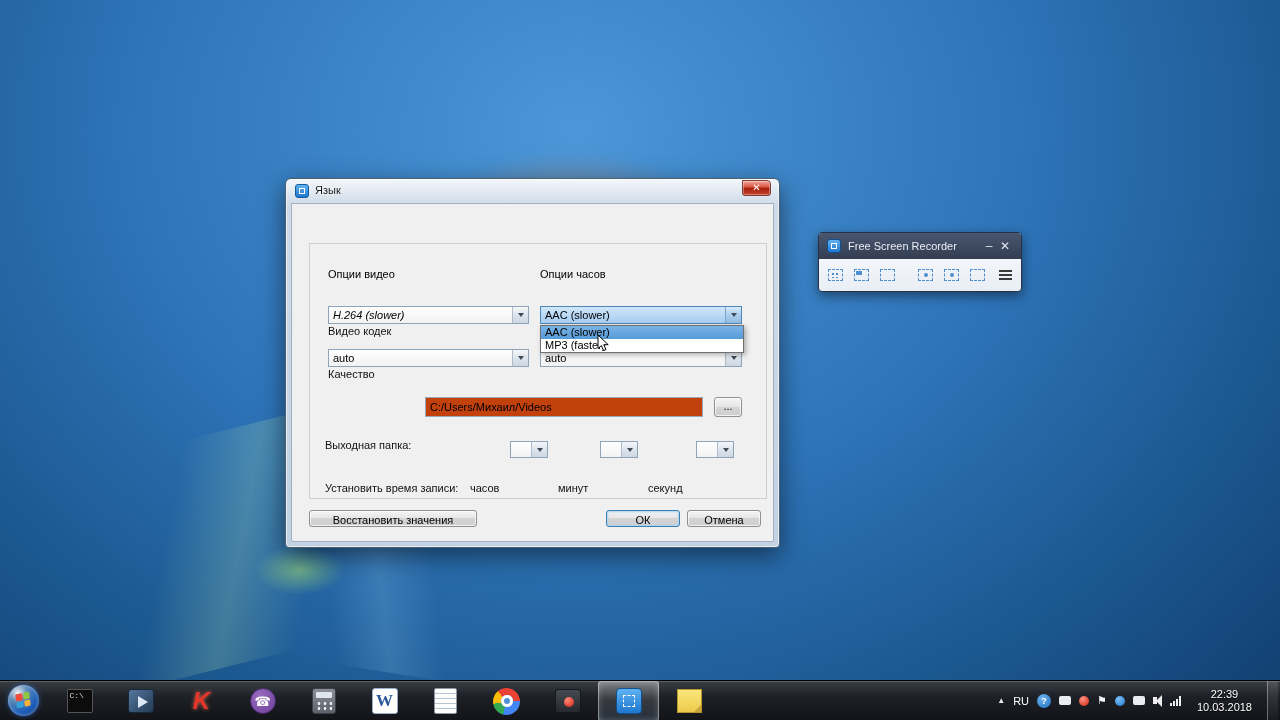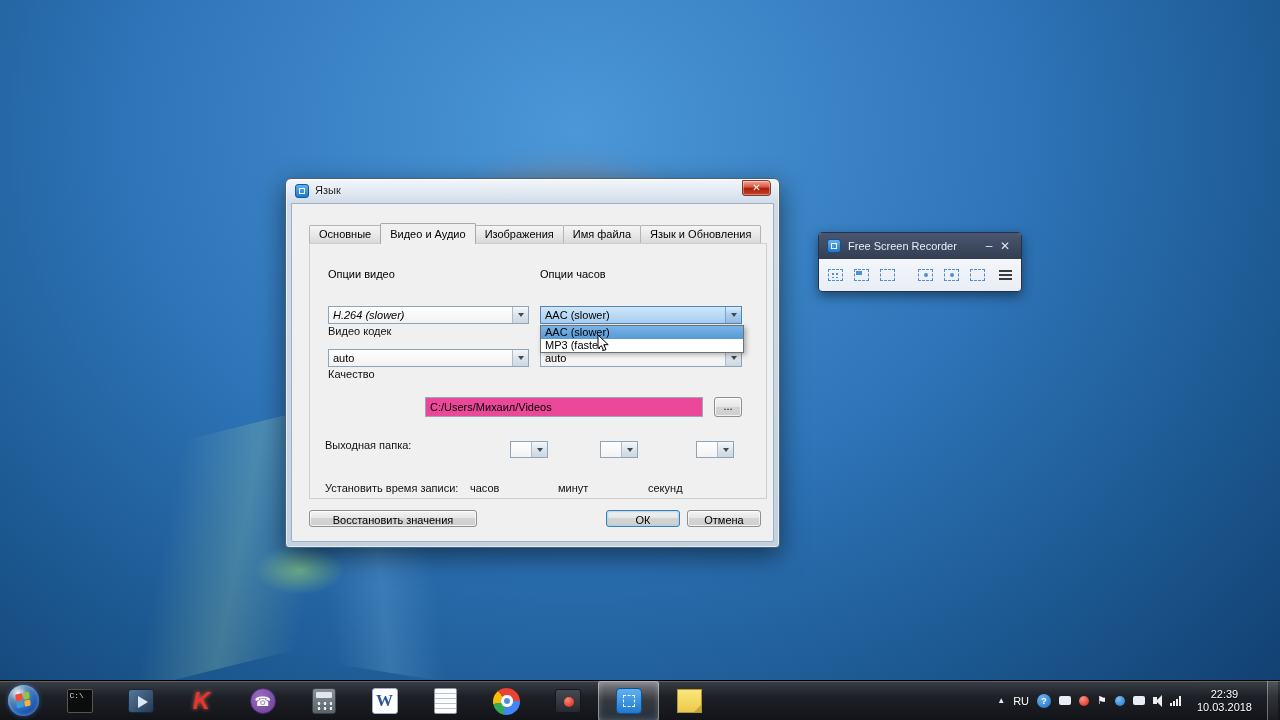--- a/index.html
+++ b/index.html
@@ -63,21 +63,21 @@
     border-top:4px solid #3e4b58; }
   .combo.focused { background: linear-gradient(#cfe6fa,#a6cdf0); border-color:#4f86b8; }
   .combo.focused .combo-btn { background: linear-gradient(#d9ecfb,#aacdec 50%,#93bce2); border-left-color:#7aa6cc; }
   .combo.small { height:17px; width:38px; }
 
   .ddlist { position:absolute; left:230px; top:81px; width:204px; background:#fff;
     border:1px solid #707070; z-index:6; box-shadow:2px 2px 5px rgba(0,0,0,.3); }
   .dditem { height:13px; line-height:13px; padding-left:4px; cursor:pointer; }
   .dditem.selected { background: linear-gradient(#7ab4e8,#569ad6); color:#000; }
 
-  .textbox { position:absolute; height:20px; border:1px solid #9aa8b8; background:#ec4899;
+  .textbox { position:absolute; height:20px; border:1px solid #9aa8b8; background:#c2410c;
     font-family:"Liberation Sans","DejaVu Sans",sans-serif; font-size:11px; padding:0 4px; }
 
   .btn { position:absolute; height:17px; font-size:11px; text-align:center; line-height:19px;
     background: linear-gradient(#f4f4f4,#e5e5e5 50%,#d4d4d4 50%,#cfcfcf);
     border:1px solid #8e8f8f; border-radius:3px; cursor:pointer;
     box-shadow: inset 0 0 0 1px rgba(255,255,255,.7); }
   .btn.default { border-color:#3c7fb1; box-shadow: inset 0 0 2px 1px #a8d4f2; }
 
   
   .cursor { position:absolute; left:597px; top:334px; z-index:60; pointer-events:none; }
@@ -187,27 +187,20 @@
   <div class="bg-spark"></div>
 
   <div class="dialog">
     <div class="dlg-titlebar">
       <div class="dlg-icon"></div>
       <div class="dlg-title">Язык</div>
       <div class="dlg-close">✕</div>
     </div>
     <div class="dlg-client"></div>
 
-    <div class="tabs">
-      <div class="tab">Основные</div>
-      <div class="tab active">Видео и Аудио</div>
-      <div class="tab">Изображения</div>
-      <div class="tab">Имя файла</div>
-      <div class="tab">Язык и Обновления</div>
-    </div>
 
     <div class="panel">
 
       <div class="sect-title" style="left:18px;top:24px;">Опции видео</div>
       <div class="lbl" style="left:18px;top:45px;">Видео кодек</div>
       <div class="combo" style="left:18px;top:62px;width:201px;font-style:italic;">
         <span class="combo-text">H.264 (slower)</span>
         <span class="combo-btn">
             <i class="arr"></i>
           </span>

